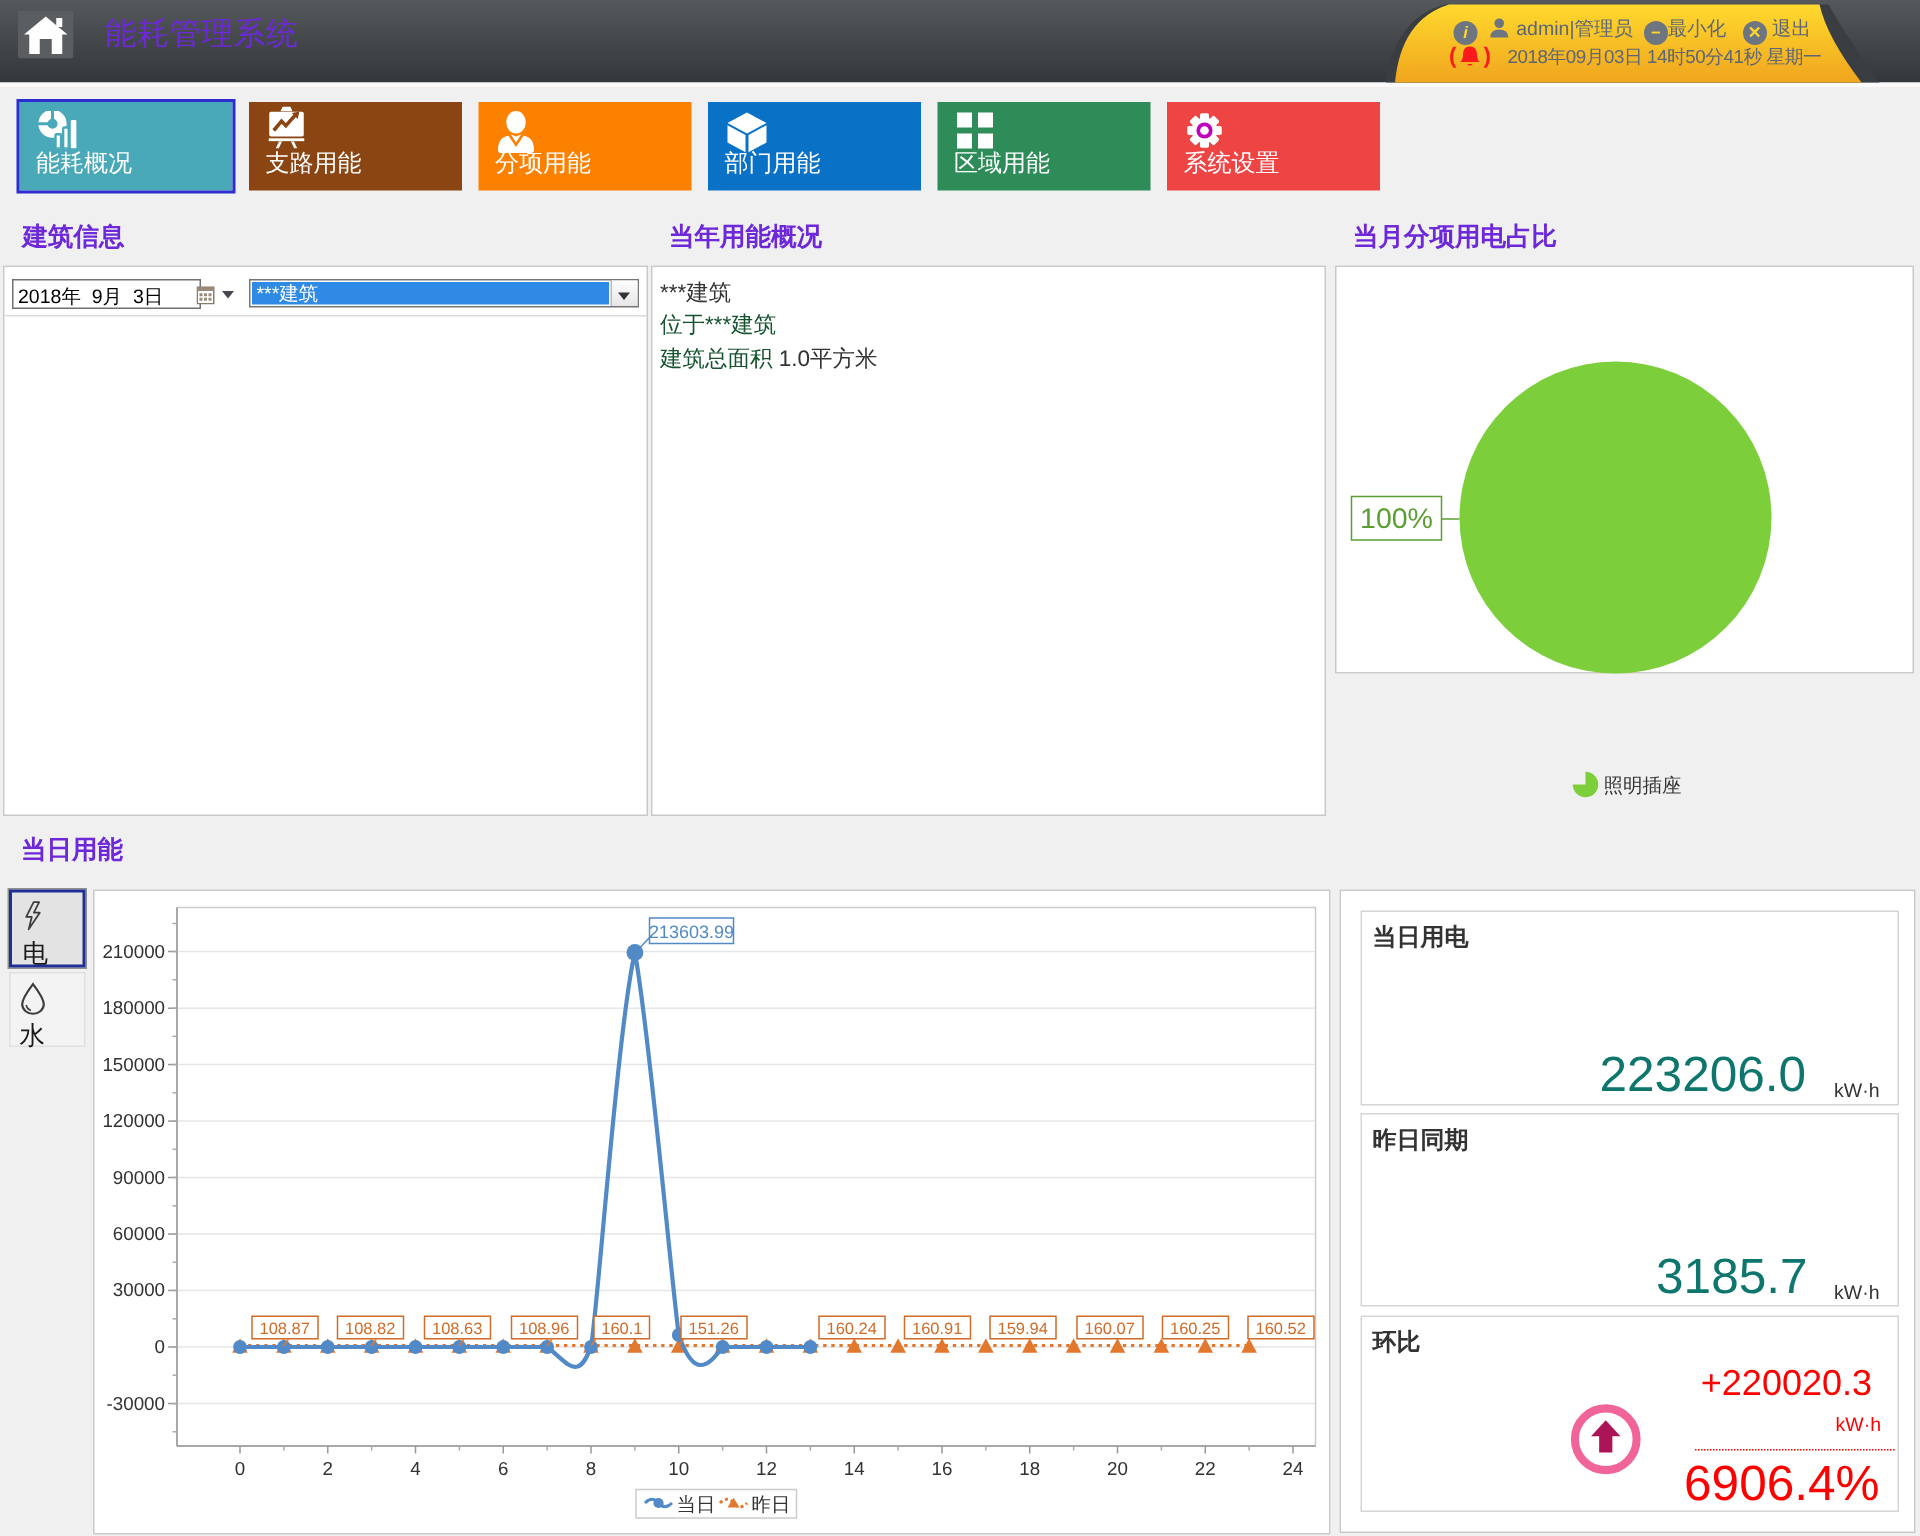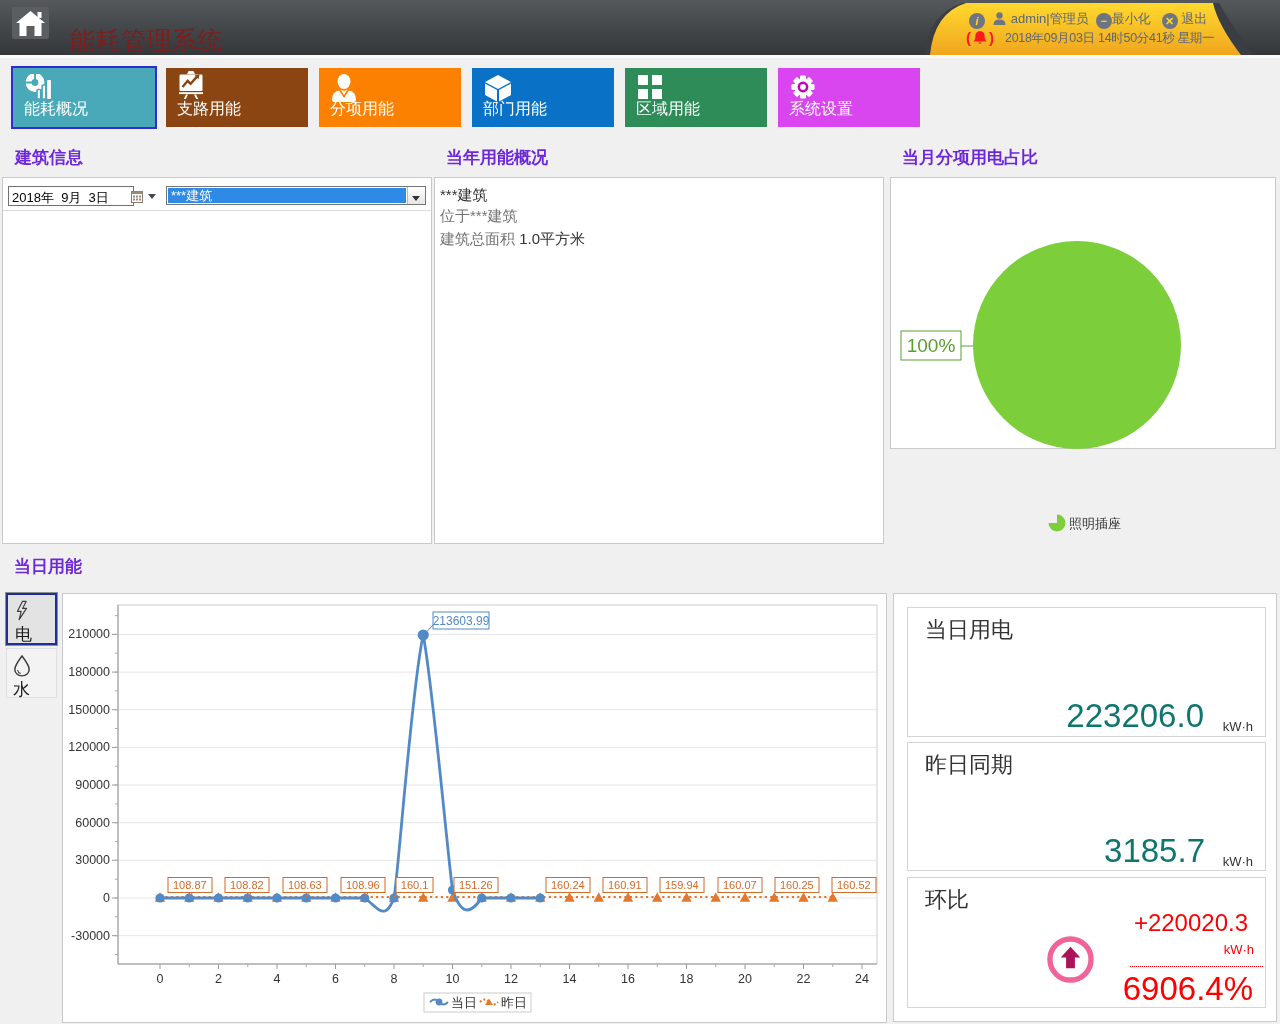--- a/index.html
+++ b/index.html
@@ -3,21 +3,21 @@
 <meta charset="utf-8">
 <title>能耗管理系统</title>
 <style>
 * { margin:0; padding:0; box-sizing:border-box; }
 html,body { width:1280px; height:1024px; overflow:hidden; }
 body { background:#f0f0f0; font-family:"Liberation Sans", sans-serif; position:relative; }
 .abs { position:absolute; }
 
 #header { position:absolute; left:0; top:0; width:1280px; height:55px;
   background:linear-gradient(180deg,#56595c 0%,#46494c 45%,#35383b 100%); }
-#htitle { position:absolute; left:70px; top:24px; color:#7f1d1d; font-size:25px; letter-spacing:0.5px; }
+#htitle { position:absolute; left:70px; top:8px; color:#6d28d9; font-size:21px; letter-spacing:0.5px; }
 
 #ybadge { position:absolute; left:910px; top:0; width:360px; height:58px; }
 #yrow1 { position:absolute; left:969px; top:10px; width:250px; height:17px; color:#5d6675; font-size:13px; }
 #yrow2 { position:absolute; left:1005px; top:30px; width:235px; height:16px; color:#5d6675; font-size:12.5px; letter-spacing:-0.3px; }
 .gicon { display:inline-block; width:16px; height:16px; border-radius:50%; background:#6d7580; color:#ffd62a;
   font-size:11px; font-weight:bold; text-align:center; line-height:16px; vertical-align:-2px; }
 
 #nav { position:absolute; left:13px; top:68px; height:59px; display:flex; }
 .tile { width:142px; height:59px; margin-right:11px; position:relative; color:#fff;padding-left:45px; }
 .tile.sel { outline:2px solid #2d2dd1; outline-offset:0px; }
@@ -29,32 +29,32 @@
 
 #toolbar { position:absolute; left:0; top:0; width:428px; height:33px; border-bottom:1px solid #dcdcdc; }
 #dateinput { position:absolute; left:5px; top:8px; width:126px; height:20px; border:1px solid #707070; background:#fff; font-size:13px; color:#000; }
 #dateinput .dtxt { position:absolute; left:3px; top:2px; }
 #combo { position:absolute; left:163px; top:8px; width:260px; height:19px; border:1px solid #767676; background:#fff; }
 #combosel { position:absolute; left:1px; top:1px; right:19px; bottom:1px; background:#2e8ae4; color:#fff; font-size:13px; padding-left:3px; line-height:15px; }
 #combobtn { position:absolute; right:0; top:0; width:18px; height:17px; background:linear-gradient(#fefefe,#e6e6e6); border-left:1px solid #bababa; }
 .dropArrow { width:0; height:0; border-left:4px solid transparent; border-right:4px solid transparent; border-top:5px solid #44474f; display:inline-block; }
 
 .binfo { font-size:15px; color:#333; }
-.blue { color:#737373; }
+.blue { color:#14532d; }
 #btable { position:absolute; left:3px; top:77px; width:436px; font-size:16px; color:#333; border-collapse:collapse; table-layout:fixed; }
 #btable th { background:#efefef; font-weight:normal; text-align:left; height:34px; padding-left:7px; }
 #btable td { height:33px; padding-left:7px; border-bottom:1px solid #9e9e9e; }
 
 #eBtn { position:absolute; left:6px; top:593px; width:51px; height:52px; background:#e3e3e3; border:2px solid #1f2f96; box-shadow:0 0 0 1px #8f8f8f; text-align:left; padding-left:7px; }
 #wBtn { position:absolute; left:6px; top:648px; width:51px; height:50px; background:#f3f3f3; border:1px solid #e0e0e0; text-align:left; padding-left:6px; }
 #eBtn .t, #wBtn .t { font-size:17px; color:#1a1a1a; display:block; margin-top:-3px; }
 
 #rightPanel { position:absolute; left:893px; top:593px; width:384px; height:429px; background:#fff; border:1px solid #c9c9c9; }
 .statbox { position:absolute; left:907px; width:359px; background:#fff; border:1px solid #d5d5d5; }
-.statbox .h { position:absolute; left:17px; top:7px; font-size:22px; color:#333; }
+.statbox .h { position:absolute; left:7px; top:7px; font-size:16px; color:#333;font-weight:bold; }
 .bigval { position:absolute; right:61px; font-size:33px; color:#0f766e; line-height:1; }
 .unit { position:absolute; right:12px; top:111px; font-size:13px; color:#333; }
 .redtxt { color:#fe0000; }
 </style>
 </head>
 <body>
 
 <div id="header"></div>
 <div class="abs" style="left:0;top:55px;width:1280px;height:3px;background:#fafafa;"></div>
 <svg class="abs" style="left:12px;top:7px;" width="37" height="32" viewBox="0 0 37 32">
@@ -133,21 +133,21 @@
   </div>
   <div class="tile" style="background:#2d8c57;">
     <svg width="26" height="26" viewBox="0 0 26 26">
       <rect x="1" y="1" width="10" height="10" fill="#fff"></rect>
       <rect x="15" y="1" width="10" height="10" fill="#fff"></rect>
       <rect x="1" y="15" width="10" height="10" fill="#fff"></rect>
       <rect x="15" y="15" width="10" height="10" fill="#fff"></rect>
     </svg>
     <span class="lbl">区域用能</span>
   </div>
-  <div class="tile" style="background:#d946ef;">
+  <div class="tile" style="background:#ef4444;">
     <svg width="26" height="26" viewBox="0 0 26 26">
       <g fill="#fff">
         <circle cx="13" cy="13" r="8.6"></circle>
         <g>
           <rect x="10" y="1.5" width="6" height="5" rx="1.2"></rect>
           <rect x="10" y="19.5" width="6" height="5" rx="1.2"></rect>
           <rect x="1.5" y="10" width="5" height="6" rx="1.2"></rect>
           <rect x="19.5" y="10" width="5" height="6" rx="1.2"></rect>
           <rect x="10" y="1.5" width="6" height="5" rx="1.2" transform="rotate(45 13 13)"></rect>
           <rect x="10" y="19.5" width="6" height="5" rx="1.2" transform="rotate(45 13 13)"></rect>

